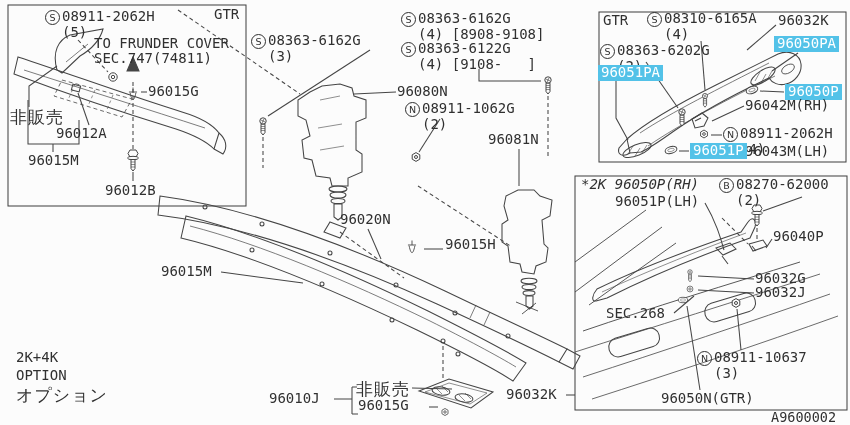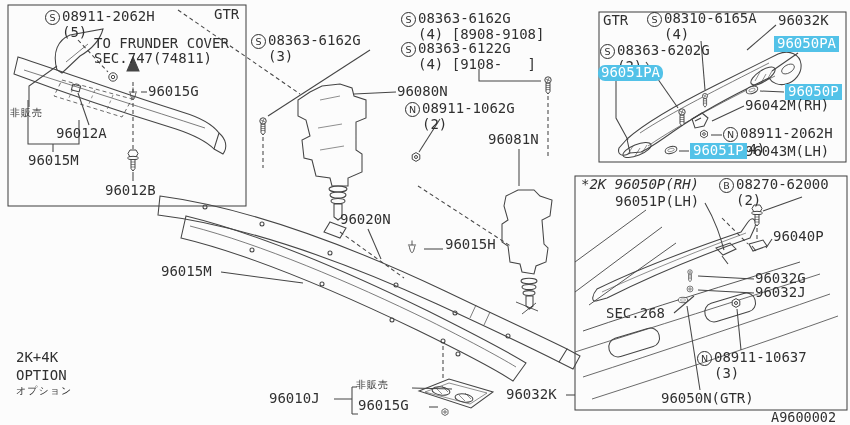--- a/index.html
+++ b/index.html
@@ -2,21 +2,21 @@
 <html><head>
 <meta charset="utf-8">
 <style>
   html,body{margin:0;padding:0;background:#e8e8e8;}
   .stage{position:relative;width:850px;height:425px;background:#fcfcfc;overflow:hidden;
          font-family:"DejaVu Sans Mono","Liberation Mono",monospace;}
   .stage svg{position:absolute;left:0;top:0;}
   #labels-layer{position:absolute;left:0;top:0;width:850px;height:425px;}
   .lbl{position:absolute;font:14px/1.12 "DejaVu Sans Mono","Liberation Mono",monospace;
        color:#303030;white-space:pre;}
-  .lbl.jp{font-family:Liberation Mono, monospace;font-size:10px;letter-spacing:1px;text-align:center;}
+  .lbl.jp{font-family:Liberation Serif, serif;font-size:17px;letter-spacing:1px;text-align:center;}
   .lbl.hl{background:var(--hl,#53c2e8);color:#ffffff;padding:0 3px;}
   .lbl .circ{display:inline-block;width:13px;height:13px;border:1.4px solid #303030;border-radius:50%;
        font-size:9.5px;line-height:13px;text-align:center;vertical-align:0px;margin-right:2px;
        font-family:"DejaVu Sans","Liberation Sans",sans-serif;}
   .lbl .qty{margin-left:17px;}
   .lbl.doc{font-size:13.5px;}
 </style>
 </head>
 <body>
 
@@ -257,21 +257,21 @@
       <div class="lbl" style="left: 358px; top: 398px;"><span>96015G</span></div>
       <div class="lbl" style="left: 506px; top: 387px;"><span>96032K</span></div>
       <div class="lbl" style="left: 16px; top: 350px;"><span>2K+4K</span></div>
       <div class="lbl" style="left: 16px; top: 368px;"><span>OPTION</span></div>
       <div class="lbl jp" style="left: 16px; top: 386px;"><span>オプション</span></div>
       <div class="lbl" style="left: 603px; top: 13px;"><span>GTR</span></div>
       <div class="lbl" style="left: 647px; top: 11px;"><span class="circ">S</span><span>08310-6165A</span><div class="qty">(4)</div></div>
       <div class="lbl" style="left: 778px; top: 13px;"><span>96032K</span></div>
       <div class="lbl hl" style="left: 774px; top: 36px;"><span>96050PA</span></div>
       <div class="lbl" style="left: 600px; top: 43px;"><span class="circ">S</span><span>08363-6202G</span><div class="qty">(2)</div></div>
-      <div class="lbl hl" style="left: 598px; top: 65px; border-radius: 7px;"><span>96051PA</span></div>
+      <div class="lbl hl" style="left: 598px; top: 65px;"><span>96051PA</span></div>
       <div class="lbl hl" style="left: 785px; top: 84px;"><span>96050P</span></div>
       <div class="lbl" style="left: 745px; top: 98px;"><span>96042M(RH)</span></div>
       <div class="lbl" style="left: 745px; top: 112px; margin-top: 32px;"><span>96043M(LH)</span></div>
       <div class="lbl" style="left: 723px; top: 126px;"><span class="circ">N</span><span>08911-2062H</span><div class="qty">(4)</div></div>
       <div class="lbl hl" style="left: 690px; top: 143px;"><span>96051P</span></div>
       <div class="lbl" style="left: 581px; top: 177px; font-style: italic;"><span>*2K 96050P(RH)</span></div>
       <div class="lbl" style="left: 615px; top: 194px;"><span>96051P(LH)</span></div>
       <div class="lbl" style="left: 719px; top: 177px;"><span class="circ">B</span><span>08270-62000</span><div class="qty">(2)</div></div>
       <div class="lbl" style="left: 773px; top: 229px;"><span>96040P</span></div>
       <div class="lbl" style="left: 755px; top: 271px;"><span>96032G</span></div>

